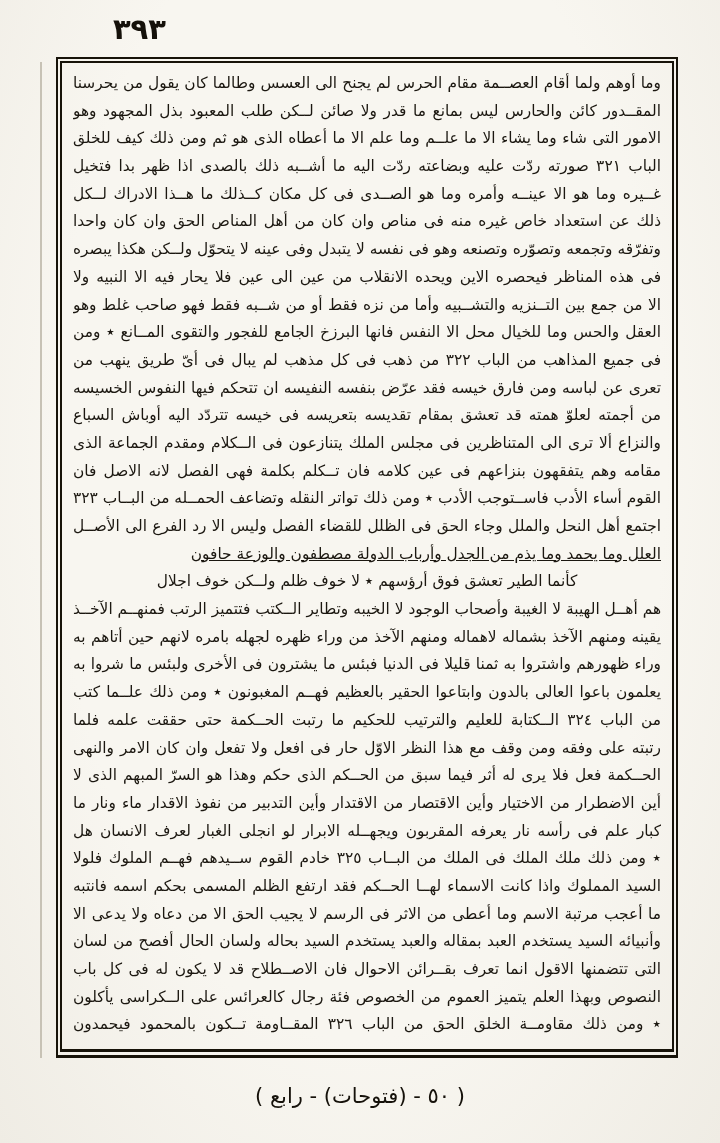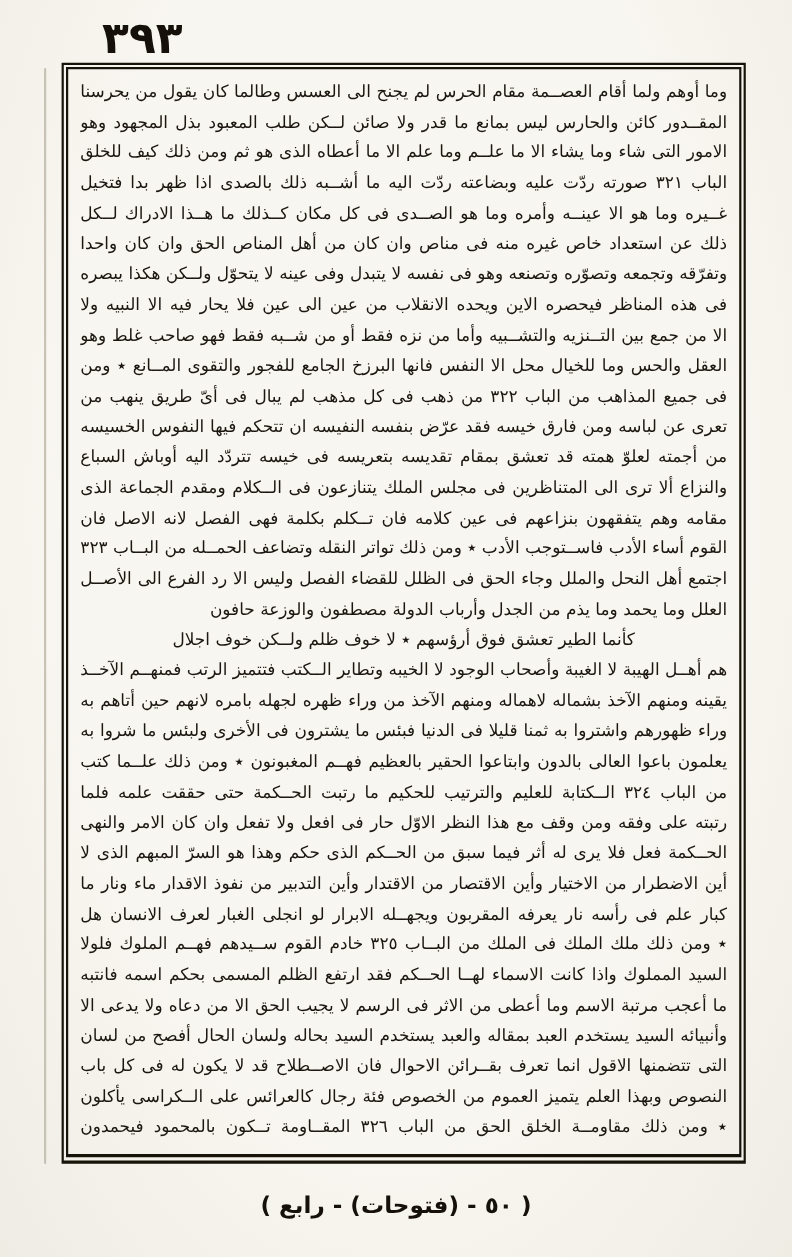--- a/index.html
+++ b/index.html
@@ -17,21 +17,21 @@
   }
   .sheet {
     position: absolute;
     inset: 0;
   }
   .page-number {
     position: absolute;
     top: 12px;
     left: 96px;
     width: 70px;
-    font-size: 40px;
+    font-size: 29px;
     font-weight: bold;
     letter-spacing: 1px;
     color: #15110a;
   }
   
   .edge-line {
     position: absolute;
     left: 40px;
     top: 62px;
     width: 2px;
@@ -62,34 +62,35 @@
     line-height: 27.7px;
     font-size: 15.4px;
     overflow: hidden;
     text-align: justify;
     text-align-last: justify;
     color: #1b1710;
   }
   .line.start {
     text-align: right;
     text-align-last: right;
+    text-decoration: underline;
   }
   .line.center {
     text-align: center;
     text-align-last: center;
   }
   .footer {
     position: absolute;
     left: 0;
     right: 0;
     top: 1084px;
     direction: rtl;
     text-align: center;
     font-size: 21px;
-    font-weight: bold;
+    font-weight: normal;
     color: #15110a;
     letter-spacing: 1px;
   }
 </style>
 </head>
 <body>
 
 <div class="sheet">
 
   <div class="page-number">٣٩٣</div>

